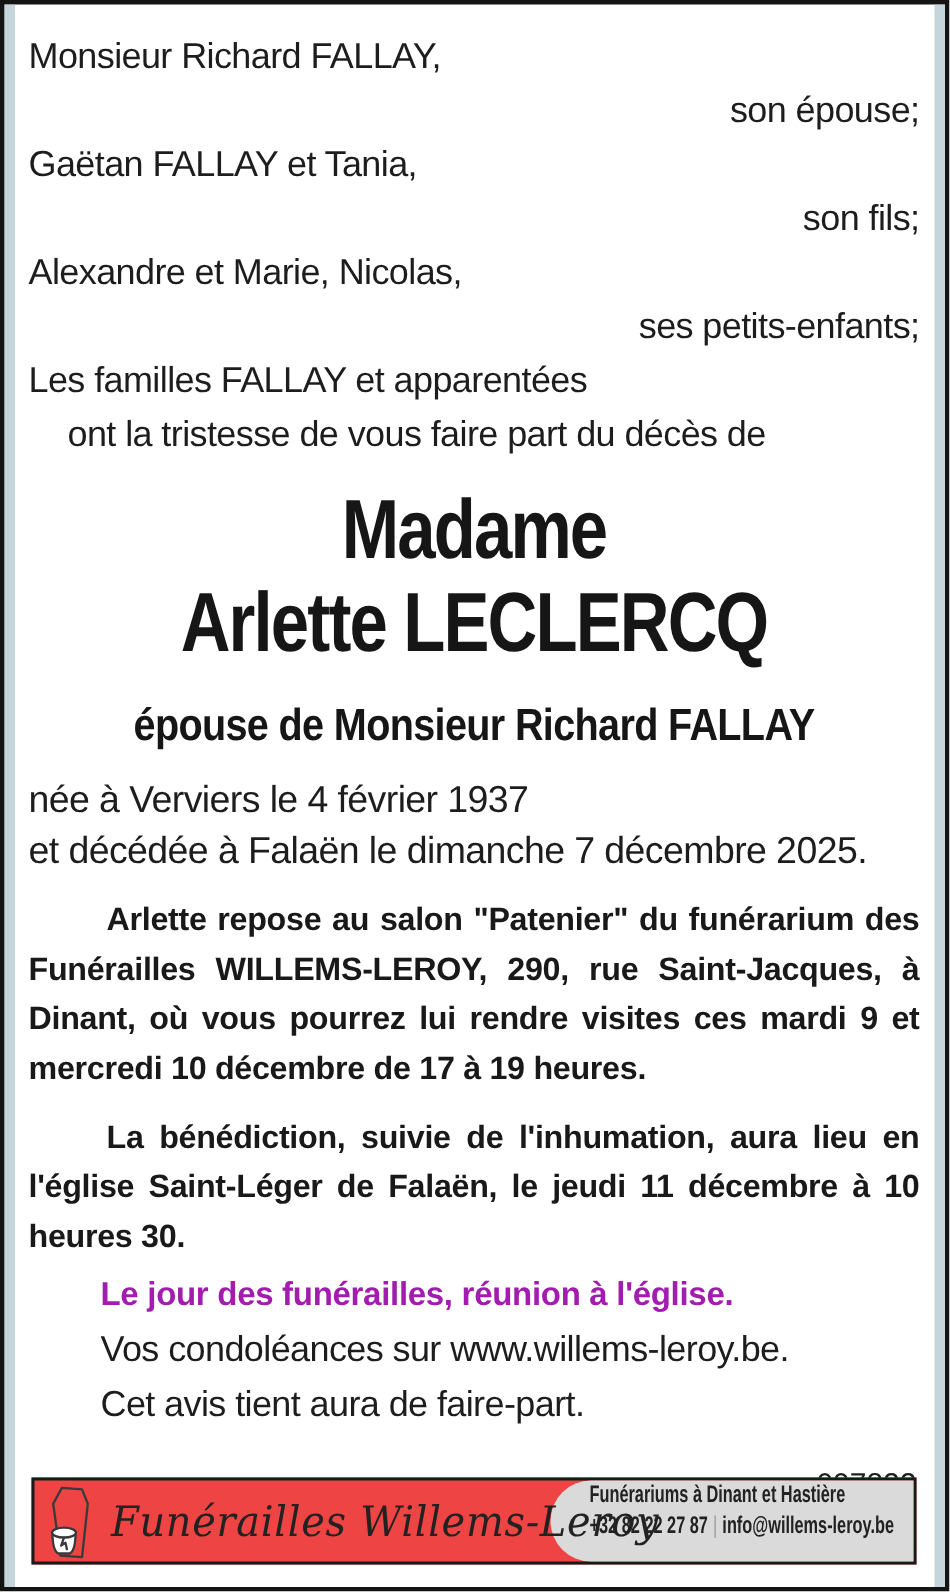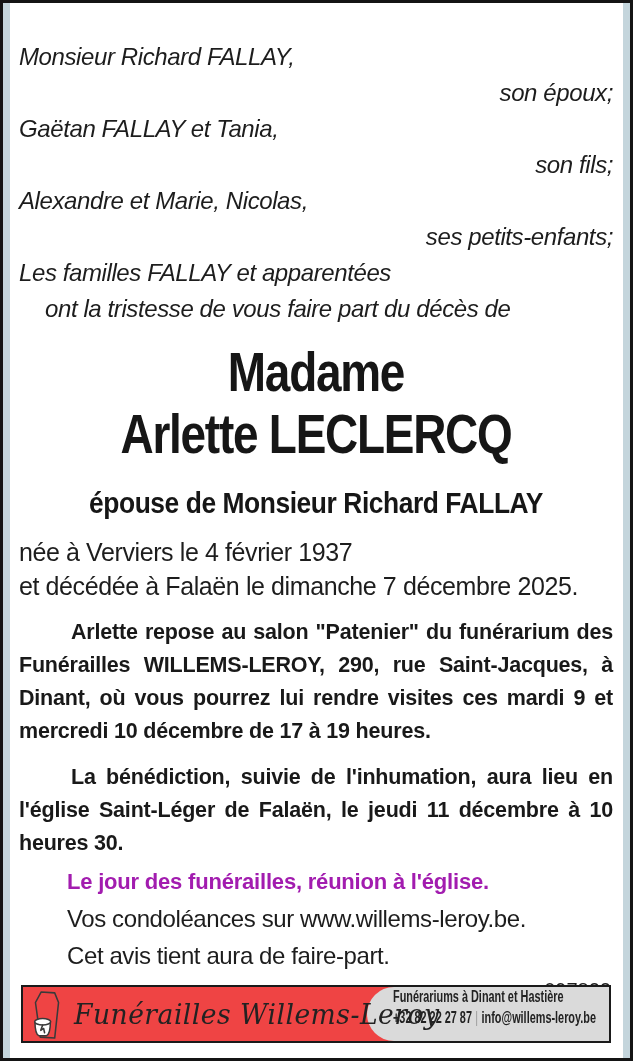--- a/index.html
+++ b/index.html
@@ -11,21 +11,21 @@
     background:#ffffff;
     font-family:"Liberation Sans",sans-serif;
     color:#1d1d1d;
     overflow:hidden;
   }
   .edge{position:absolute;top:0;bottom:0;width:7px;background:#c4d5dc;}
   .edge-left{left:0;}
   .edge-right{right:0;}
   .content{position:absolute;left:16px;right:17px;top:0;bottom:0;}
 
-  .intro{padding-top:36px;font-size:24px;line-height:36px;letter-spacing:-0.4px;font-style:italic;}
+  .intro{padding-top:17px;font-size:24px;line-height:36px;letter-spacing:-0.4px;}
   .line-left{text-align:left;}
   .line-right{text-align:right;}
   .line-indent{padding-left:26px;}
 
   .title-block{margin-top:14px;}
   .title{
     margin:0;font-weight:bold;text-align:center;
     font-size:56px;line-height:62px;letter-spacing:-1.5px;
     transform:scaleX(0.82);transform-origin:50% 50%;
     color:#161616;
@@ -81,21 +81,21 @@
 <body>
 
 <div class="page">
   <div class="edge edge-left"></div>
   <div class="edge edge-right"></div>
 
   <div class="content">
 
     <div class="intro">
       <div class="line-left">Monsieur Richard FALLAY,</div>
-      <div class="line-right">son époux;</div>
+      <div class="line-right">son épouse;</div>
       <div class="line-left">Gaëtan FALLAY et Tania,</div>
       <div class="line-right">son fils;</div>
       <div class="line-left">Alexandre et Marie, Nicolas,</div>
       <div class="line-right">ses petits-enfants;</div>
       <div class="line-left">Les familles FALLAY et apparentées</div>
       <div class="line-left line-indent">ont la tristesse de vous faire part du décès de</div>
     </div>
 
     <div class="title-block">
       <h1 class="title">Madame</h1>

